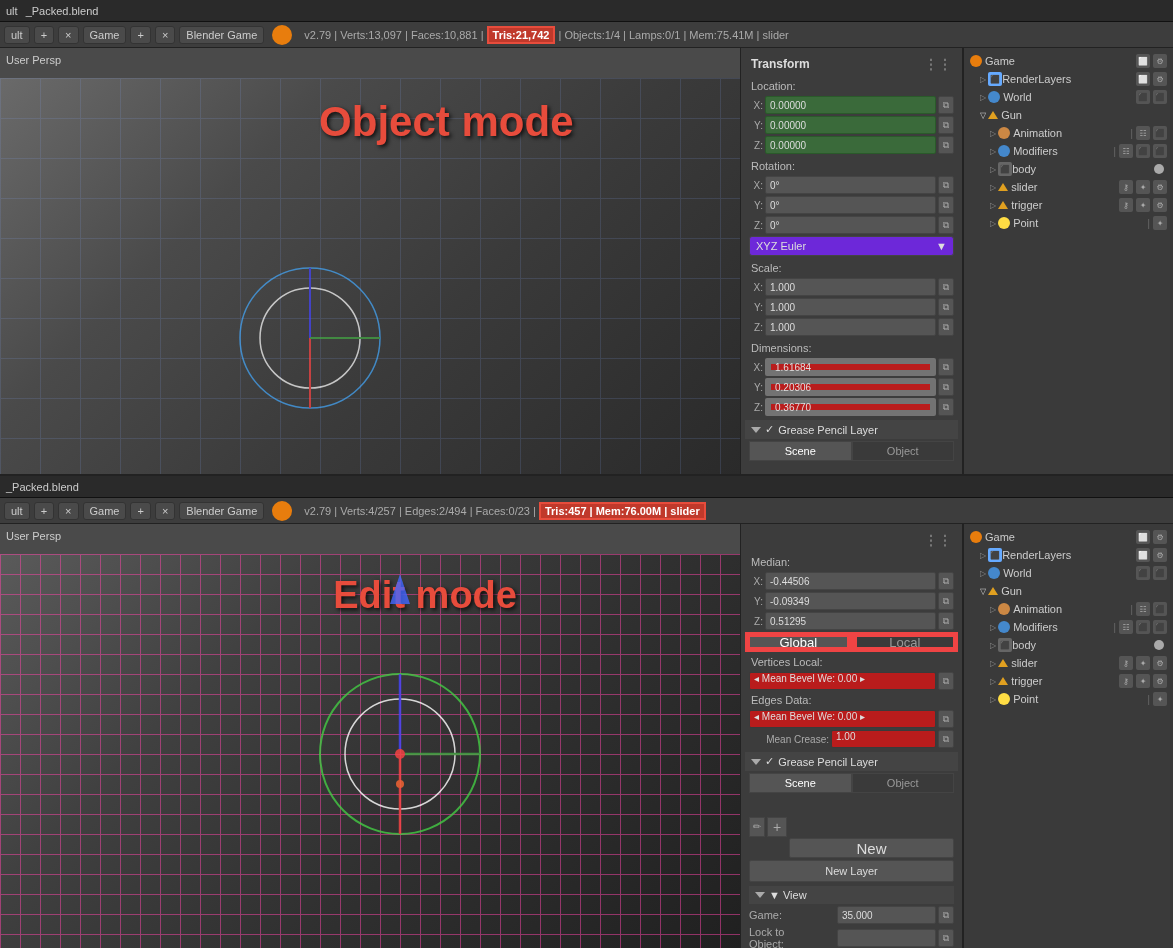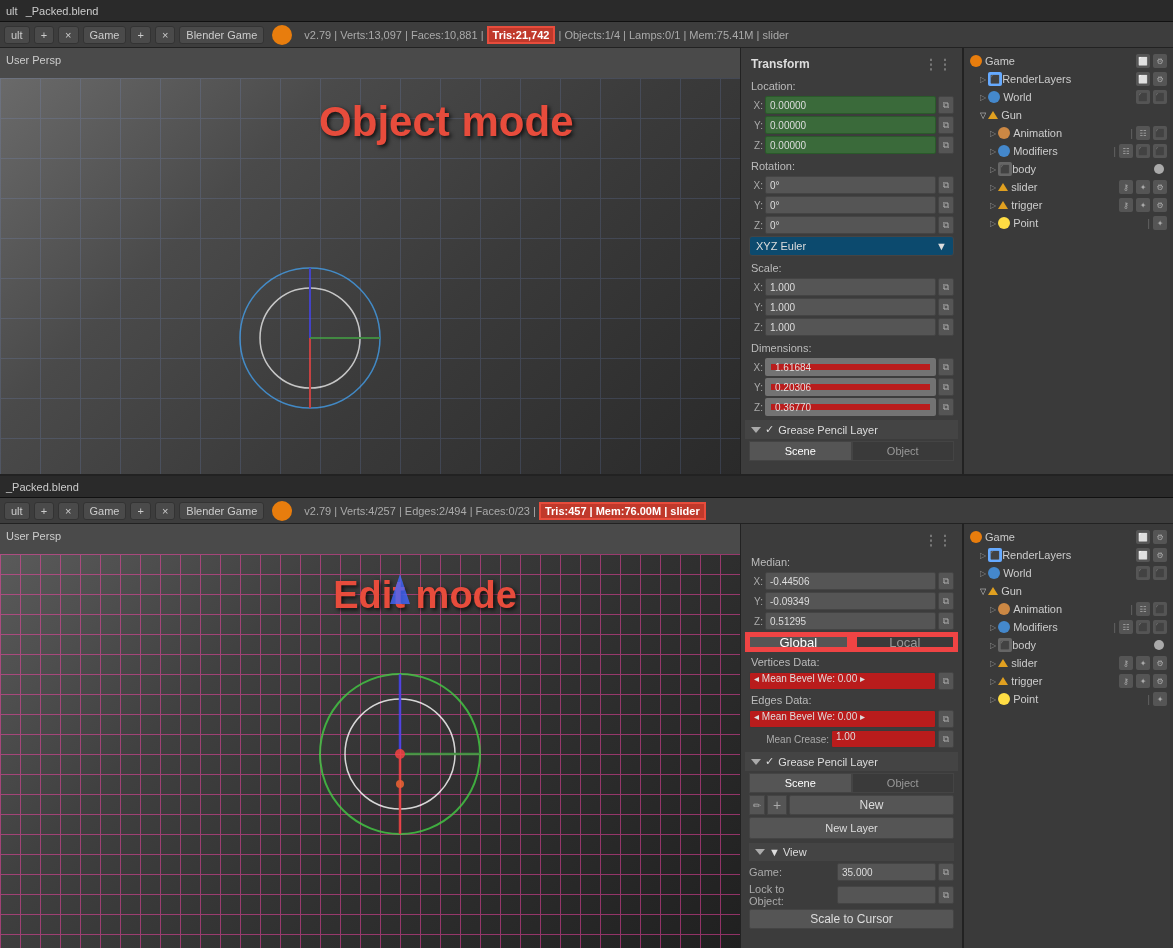--- a/index.html
+++ b/index.html
@@ -239,21 +239,21 @@
       display: flex; align-items: center; justify-content: center;
       cursor: pointer;
       font-size: 9px;
       color: #aaa;
       border-radius: 2px;
     }
 
     
     .dropdown {
       height: 20px;
-      background: #0c4a6e;
+      background: #6d28d9;
       border: 1px solid #444;
       color: #ddd;
       font-size: 11px;
       display: flex;
       align-items: center;
       justify-content: space-between;
       padding: 0 6px;
       margin: 2px 4px;
       border-radius: 3px;
       cursor: pointer;
@@ -327,24 +327,25 @@
       font-size: 14px;
       color: #aaa;
       cursor: pointer;
     }
     .new-btn {
       flex: 1;
       height: 20px;
       background: #555;
       border: 1px solid #444;
       display: flex; align-items: center; justify-content: center;
-      font-size: 12px;
+      font-size: 15px;
       color: #ddd;
       cursor: pointer;
       border-radius: 2px;
+      margin-top: 43px;
     }
     .new-layer-btn {
       flex: 1;
       height: 22px;
       background: #555;
       border: 1px solid #444;
       display: flex; align-items: center; justify-content: center;
       font-size: 11px;
       color: #ddd;
       cursor: pointer;
@@ -795,21 +796,21 @@
       <div class="num-input gray">
         <span>0.51295</span>
       </div>
       <div class="copy-btn">⧉</div>
     </div>
     <div class="global-local-row">
       <div class="gl-btn active">Global</div>
       <div class="gl-btn inactive">Local</div>
     </div>
     <div class="vertices-section">
-      <div class="vert-label">Vertices Data:</div>
+      <div class="vert-label">Vertices Local:</div>
       <div class="bevel-row">
         <div class="bevel-input">
           <span>◂ Mean Bevel We: 0.00 ▸</span>
         </div>
         <div class="copy-btn">⧉</div>
       </div>
       <div class="vert-label">Edges Data:</div>
       <div class="bevel-row">
         <div class="bevel-input">
           <span>◂ Mean Bevel We: 0.00 ▸</span>

